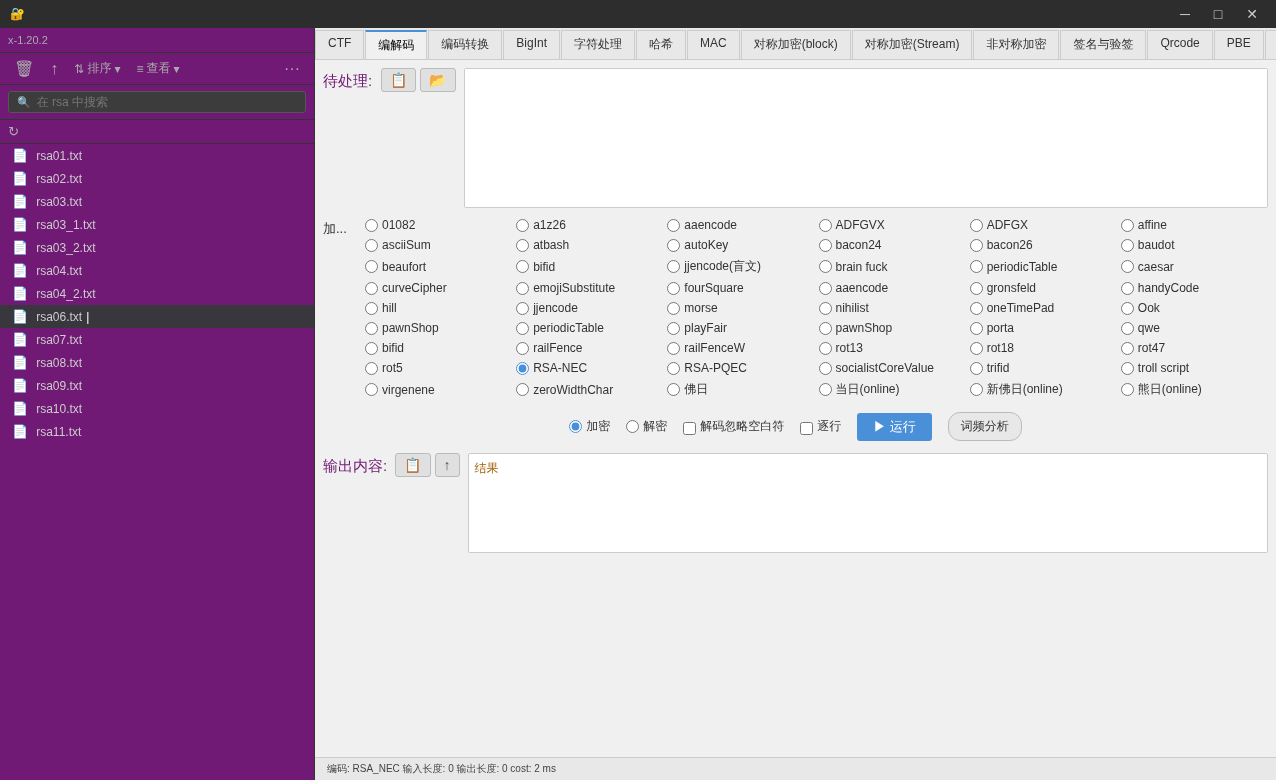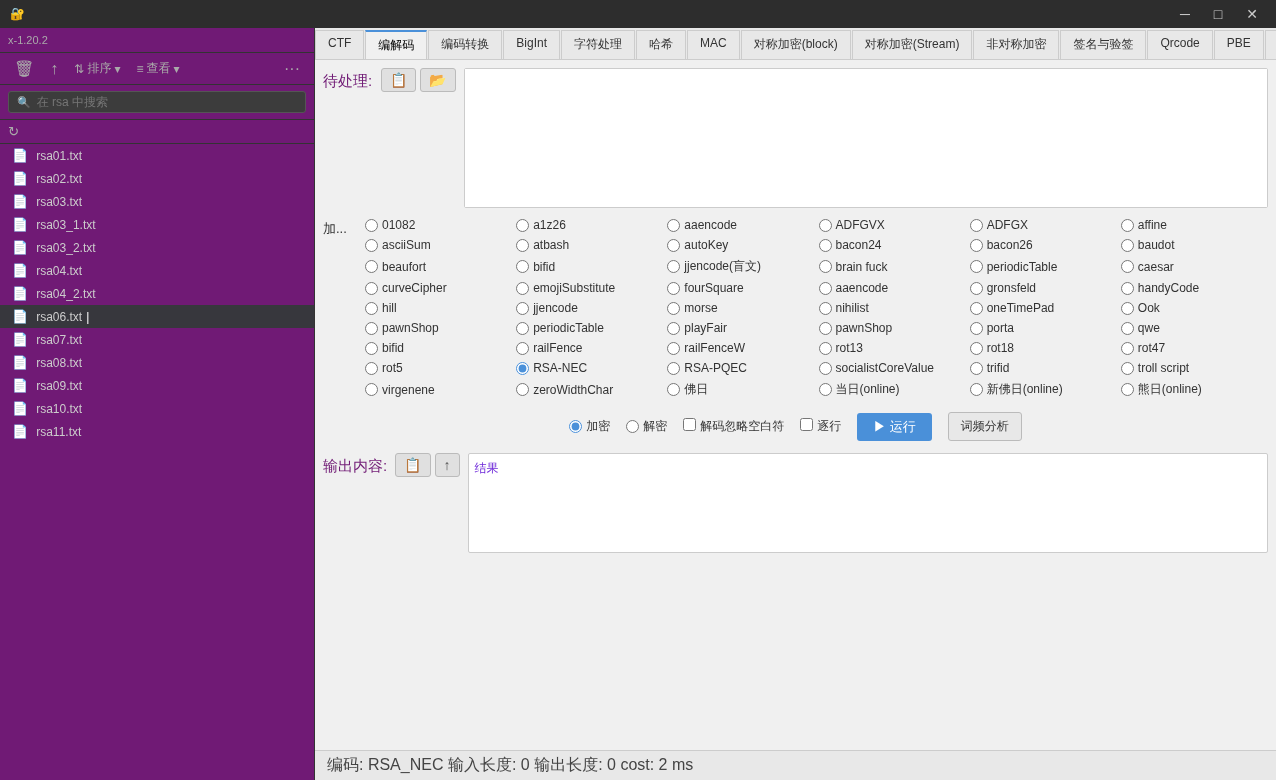--- a/index.html
+++ b/index.html
@@ -205,38 +205,38 @@
       display: flex;
       align-items: center;
       justify-content: center;
       gap: 16px;
       margin-bottom: 8px;
       padding: 4px 0;
       flex-shrink: 0;
     }
     .radio-label { display: flex; align-items: center; gap: 4px; font-size: 12px; color: #333; cursor: pointer; }
     .radio-label input { cursor: pointer; accent-color: #4a90d9; }
-    .checkbox-label { display: flex; align-items: flex-start; gap: 4px; font-size: 12px; color: #333; cursor: pointer; }
+    .checkbox-label { display: flex; align-items: flex-end; gap: 4px; font-size: 12px; color: #333; cursor: pointer; }
     .checkbox-label input { cursor: pointer; }
     .run-btn {
       background: #4a90d9;
       color: #fff;
       border: none;
       border-radius: 3px;
       padding: 5px 16px;
       font-size: 13px;
       cursor: pointer;
       display: flex;
       align-items: center;
       gap: 4px;
     }
     .freq-btn {
       background: #e8e8e8;
       border: 1px solid #bbb;
-      border-radius: 3px;
+      border-radius: 12px;
       padding: 5px 12px;
       font-size: 12px;
       cursor: pointer;
       color: #333;
     }
 
     
     .output-section {
       display: flex;
       align-items: flex-start;
@@ -244,21 +244,21 @@
       flex: 1;
       min-height: 0;
     }
     .output-area { flex: 1; background: #fff; border: 1px solid #ccc; border-radius: 2px; min-height: 100px; padding: 6px; font-size: 12px; color: #999; }
 
     
     .status-bar {
       background: #e8e8e8;
       border-top: 1px solid #ccc;
       padding: 4px 12px;
-      font-size: 16px;
+      font-size: 10px;
       color: #444;
       flex-shrink: 0;
     }
   </style>
 </head>
 <body>
 
 <div class="title-bar">
   <span style="margin-right:6px;">🔐</span>
   <div class="title-bar-controls">
@@ -640,21 +640,21 @@
         </button>
       </div>
 
       <div class="output-section">
         <span class="section-label">输出内容:</span>
         <div class="input-toolbar">
           <button class="input-tool-btn" title="复制">📋</button>
           <button class="input-tool-btn" title="导出">↑</button>
         </div>
         <div class="output-area">
-          <span style="color:#6d28d9;">结果</span>
+          <span style="color:#a16207;">结果</span>
         </div>
       </div>
 
     </div>
 
     <div class="status-bar">
       <span>编码: RSA_NEC  输入长度: 0  输出长度: 0  cost: 2 ms</span>
     </div>
   </div>
 </div>

